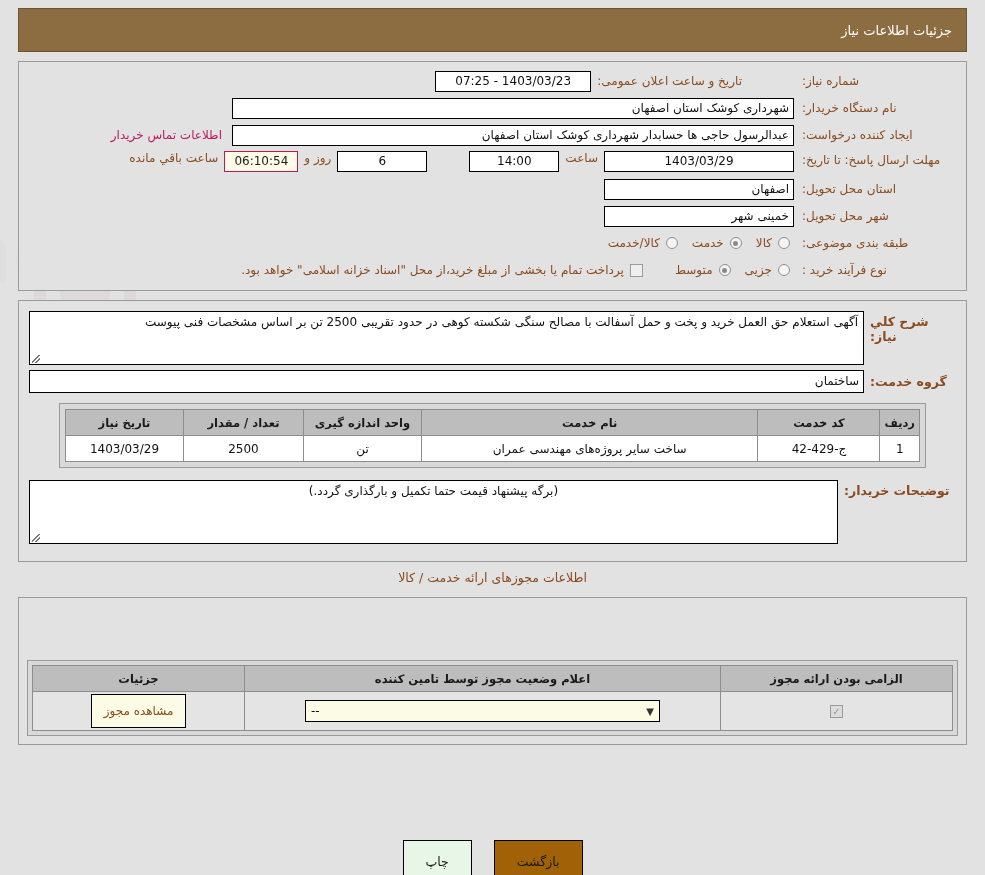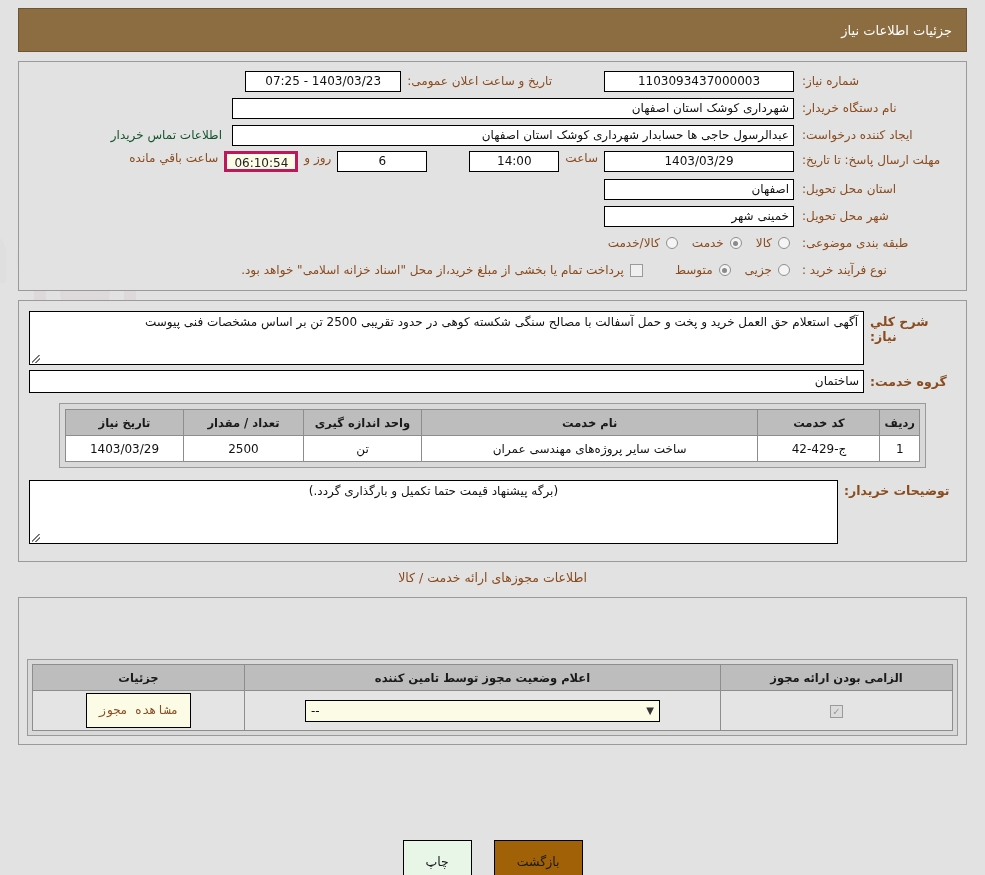--- a/index.html
+++ b/index.html
@@ -78,30 +78,30 @@
     font-size: 12px;
     color: #111;
     text-align: center;
     overflow: hidden;
     white-space: nowrap;
   }
   .fld.right { text-align: right; }
   .fld.num { font-family: "DejaVu Sans", sans-serif; }
 
   .link {
-    color: #14532d;
+    color: #be185d;
     font-size: 12px;
     text-decoration: none;
     cursor: pointer;
     white-space: nowrap;
   }
 
   .yellowfld {
     background: #fbfbe6;
-    border: 3px solid #be185d;
+    border: 1px solid #be185d;
     height: 21px; line-height: 19px;
     text-align: center; font-size: 12px; padding: 0 4px;
   }
 
   .inline-note {
     color: #8a4b1e;
     font-size: 12px;
     white-space: nowrap;
     padding: 0 6px;
   }
@@ -239,21 +239,20 @@
   }
   .caret { font-size: 10px; color: #333; }
   .lic-btn {
     display: inline-block;
     background: #fbfbe6;
     border: 1px solid #000;
     color: #8a4b1e;
     font-size: 12px;
     padding: 9px 12px;
     cursor: pointer;
-    font-family: Liberation Mono, monospace;
   }
 
   
   .footer {
     position: absolute;
     left: 0; right: 0; top: 832px;
     display: flex; justify-content: center; gap: 22px;
   }
   .btn {
     border: 1px solid #000;
@@ -281,21 +280,20 @@
   </svg>
 
   <div class="titlebar">
     <div class="titlebar-text">جزئیات اطلاعات نیاز</div>
   </div>
 
   <div class="panel" style="padding-bottom:4px;">
 
     <div class="row">
       <div class="lbl w160">شماره نیاز:</div>
-      <div class="fld num" style="width:190px;">1103093437000003</div>
       <div class="inline-note" style="margin-right:46px;">تاریخ و ساعت اعلان عمومی:</div>
       <div class="fld num" style="width:156px;">1403/03/23 - 07:25</div>
     </div>
 
     <div class="row">
       <div class="lbl w160">نام دستگاه خریدار:</div>
       <div class="fld right" style="width:562px;">شهرداری کوشک استان اصفهان</div>
     </div>
 
     <div class="row">

